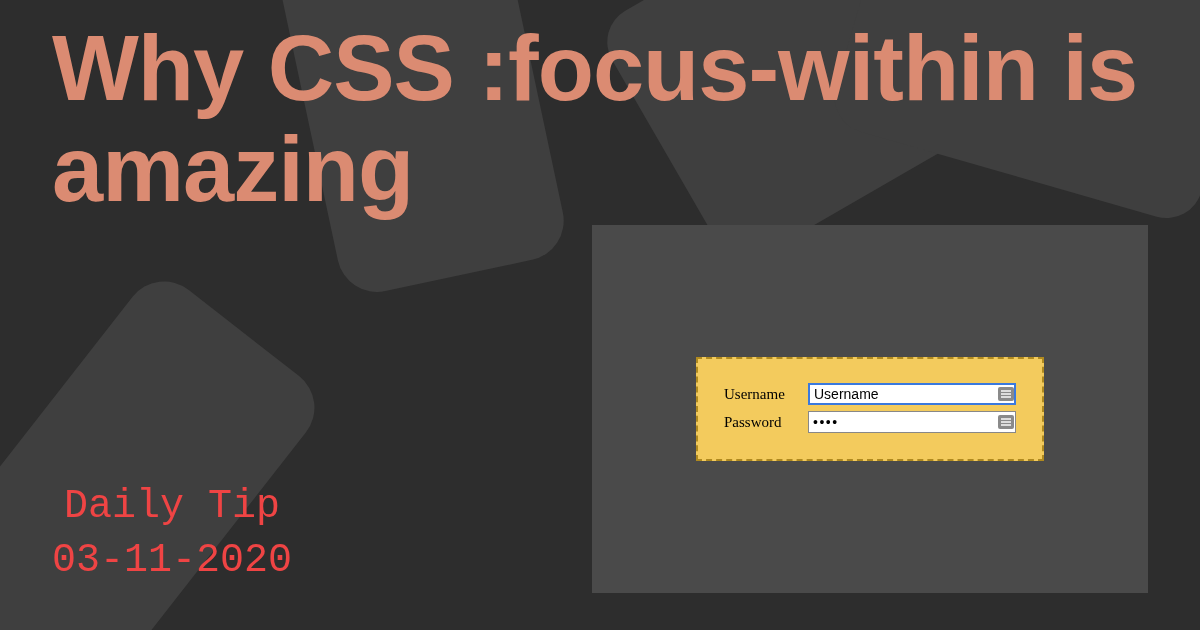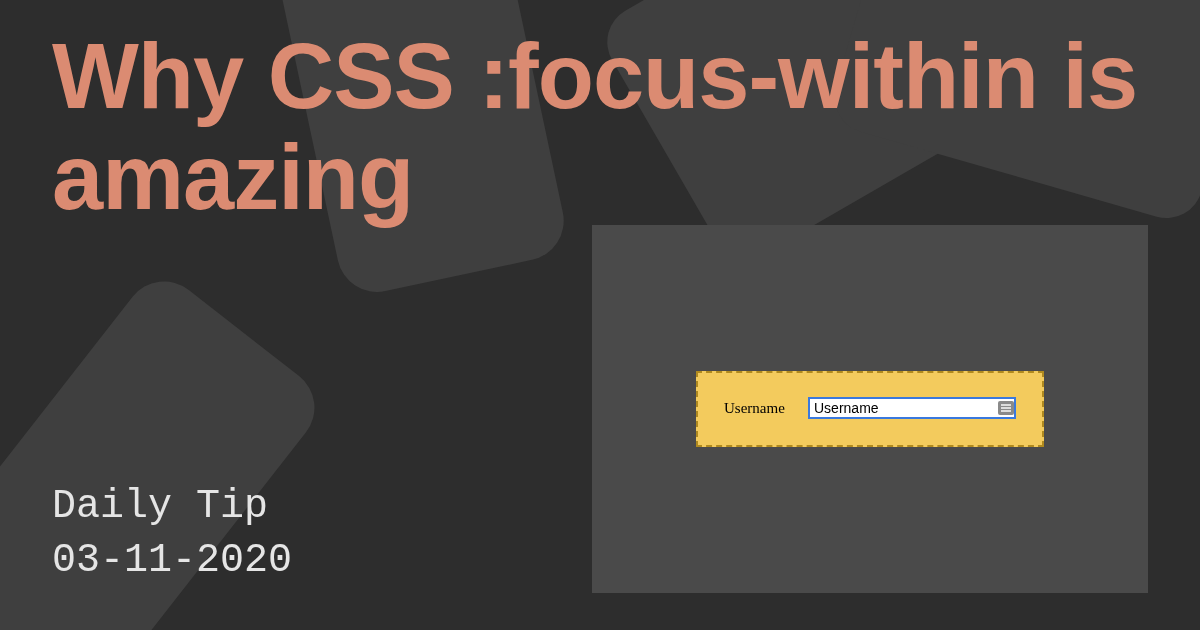--- a/index.html
+++ b/index.html
@@ -49,31 +49,31 @@
   .title {
     position: absolute;
     left: 52px;
     top: 18px;
     font-size: 92px;
     font-weight: 700;
     color: #db8b72;
     line-height: 1.1;
     letter-spacing: -1px;
     z-index: 10;
-    margin-top: 8px;
   }
   .meta {
     position: absolute;
     left: 52px;
     bottom: 42px;
     font-family: "SFMono-Regular", Consolas, "Liberation Mono", Menlo, monospace;
     font-size: 40px;
-    color: #e5e5e5;
+    color: #ef4444;
     line-height: 1.35;
     z-index: 10;
+    text-align: center;
   }
   .preview-panel {
     position: absolute;
     right: 52px;
     top: 225px;
     width: 556px;
     height: 368px;
     background: #4a4a4a;
     z-index: 5;
   }
@@ -159,14 +159,21 @@
 
 <div class="preview-panel">
   <div class="login-box">
     <div class="form-row">
       <span class="form-label">Username</span>
       <span class="input-wrap">
         <input type="text" class="text-input" value="Username" style="">
         <span class="key-icon"></span>
       </span>
     </div>
+    <div class="form-row">
+      <span class="form-label">Password</span>
+      <span class="input-wrap">
+        <input type="text" class="text-input pw" value="••••" style="">
+        <span class="key-icon"></span>
+      </span>
+    </div>
   </div>
 </div>
 
 </body></html>

